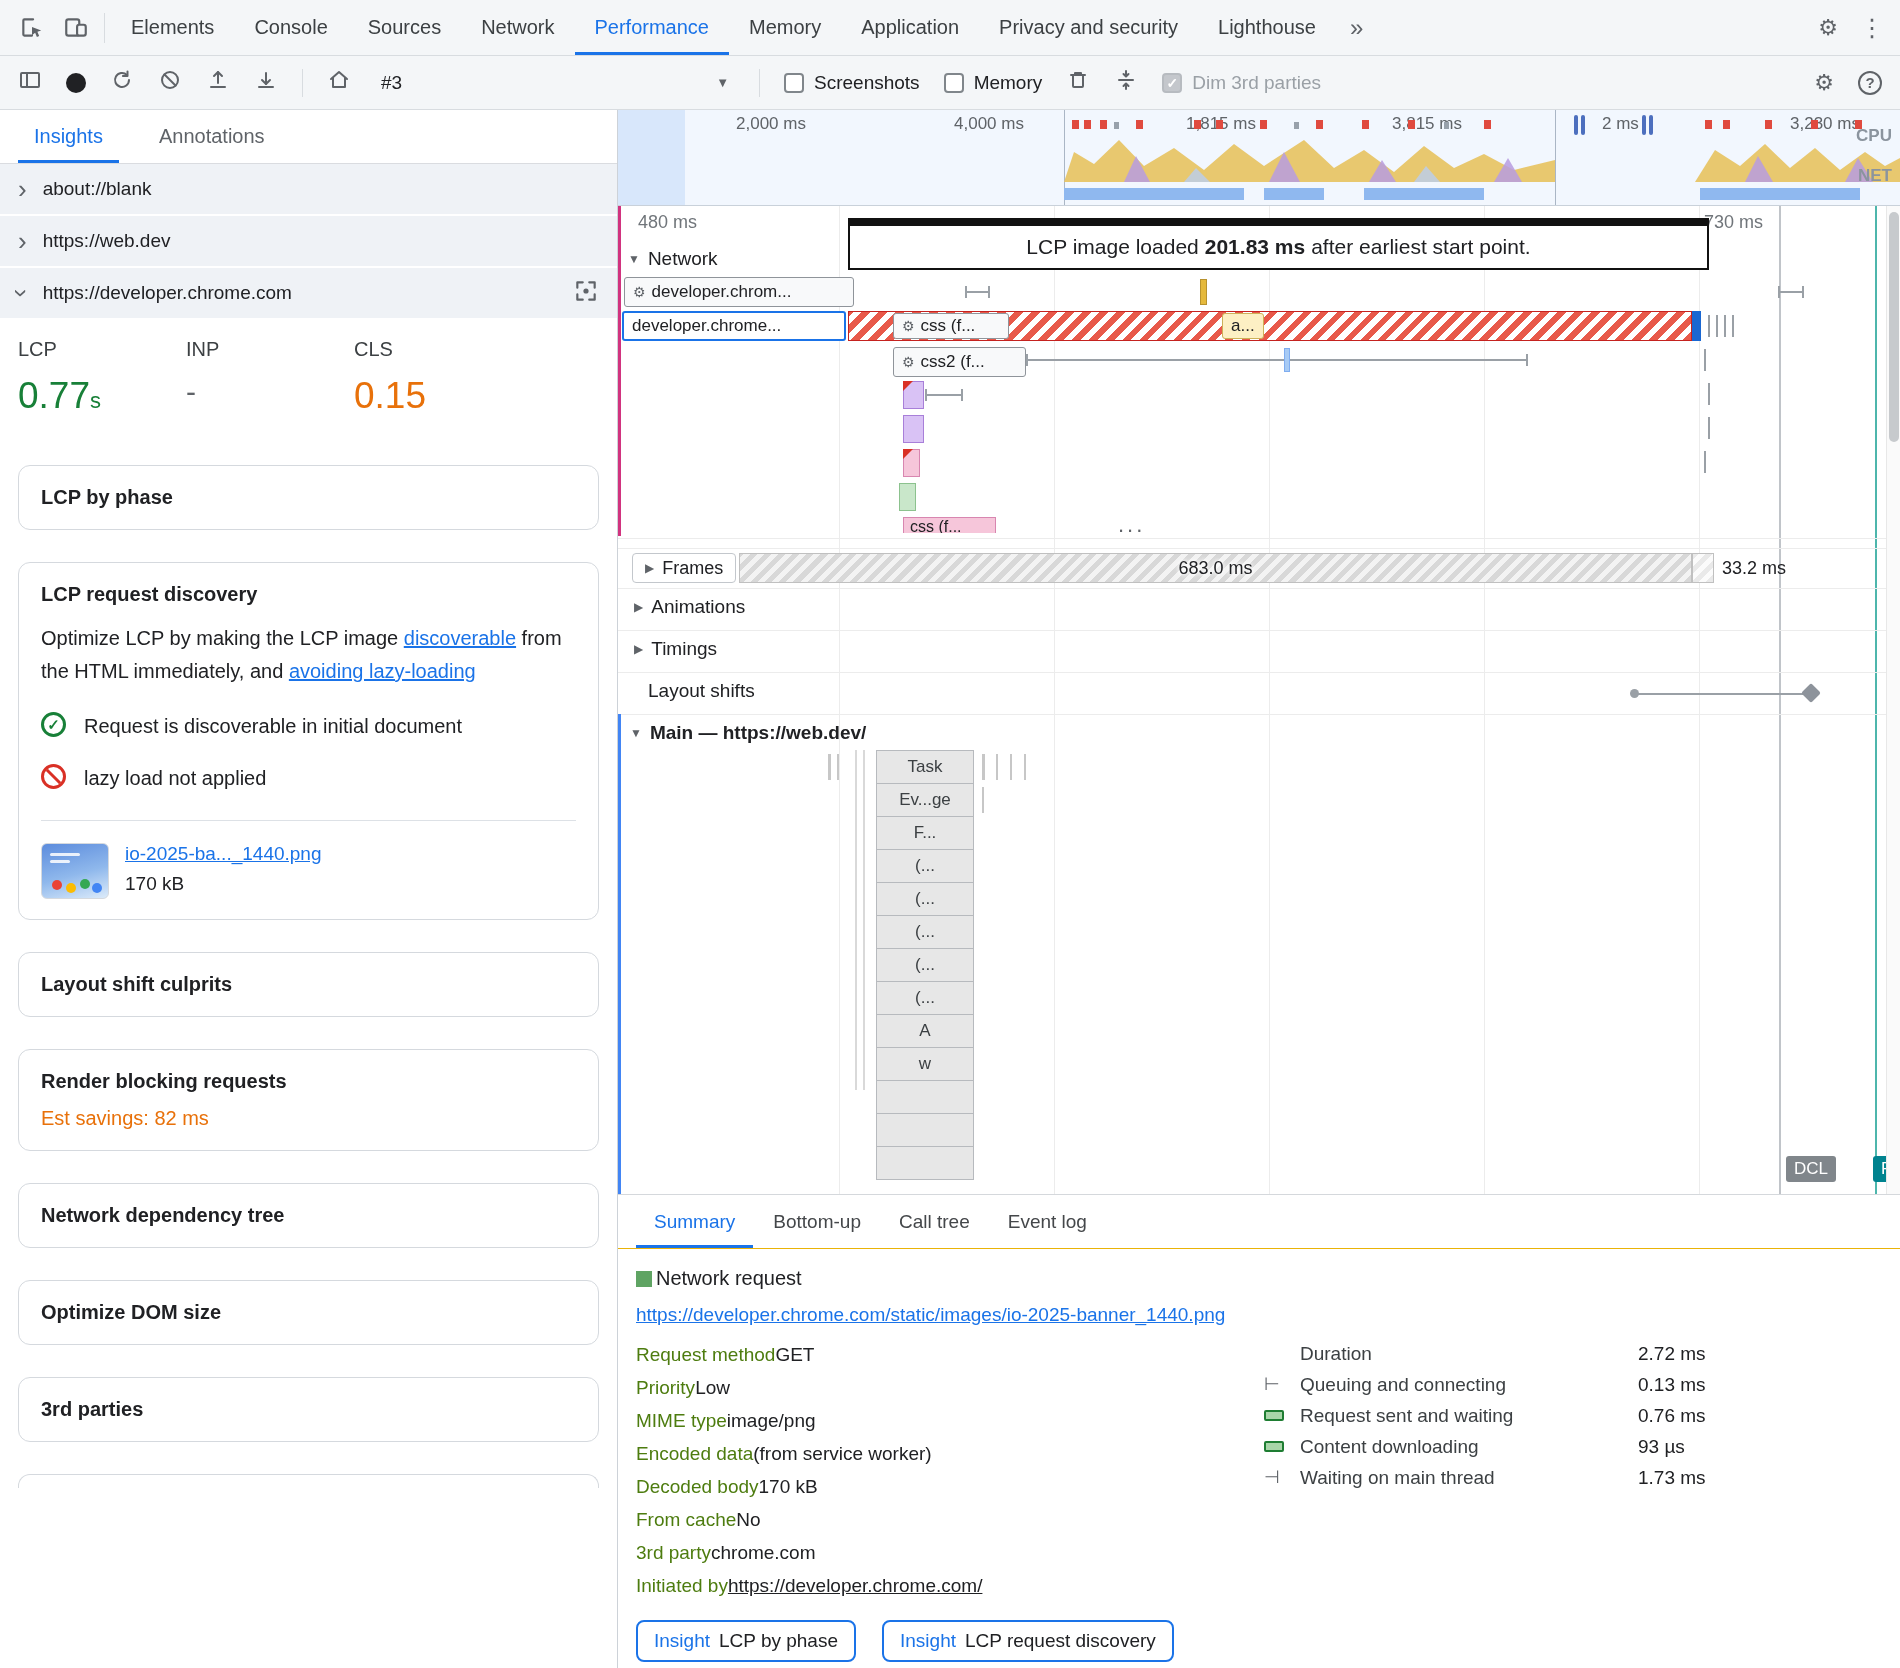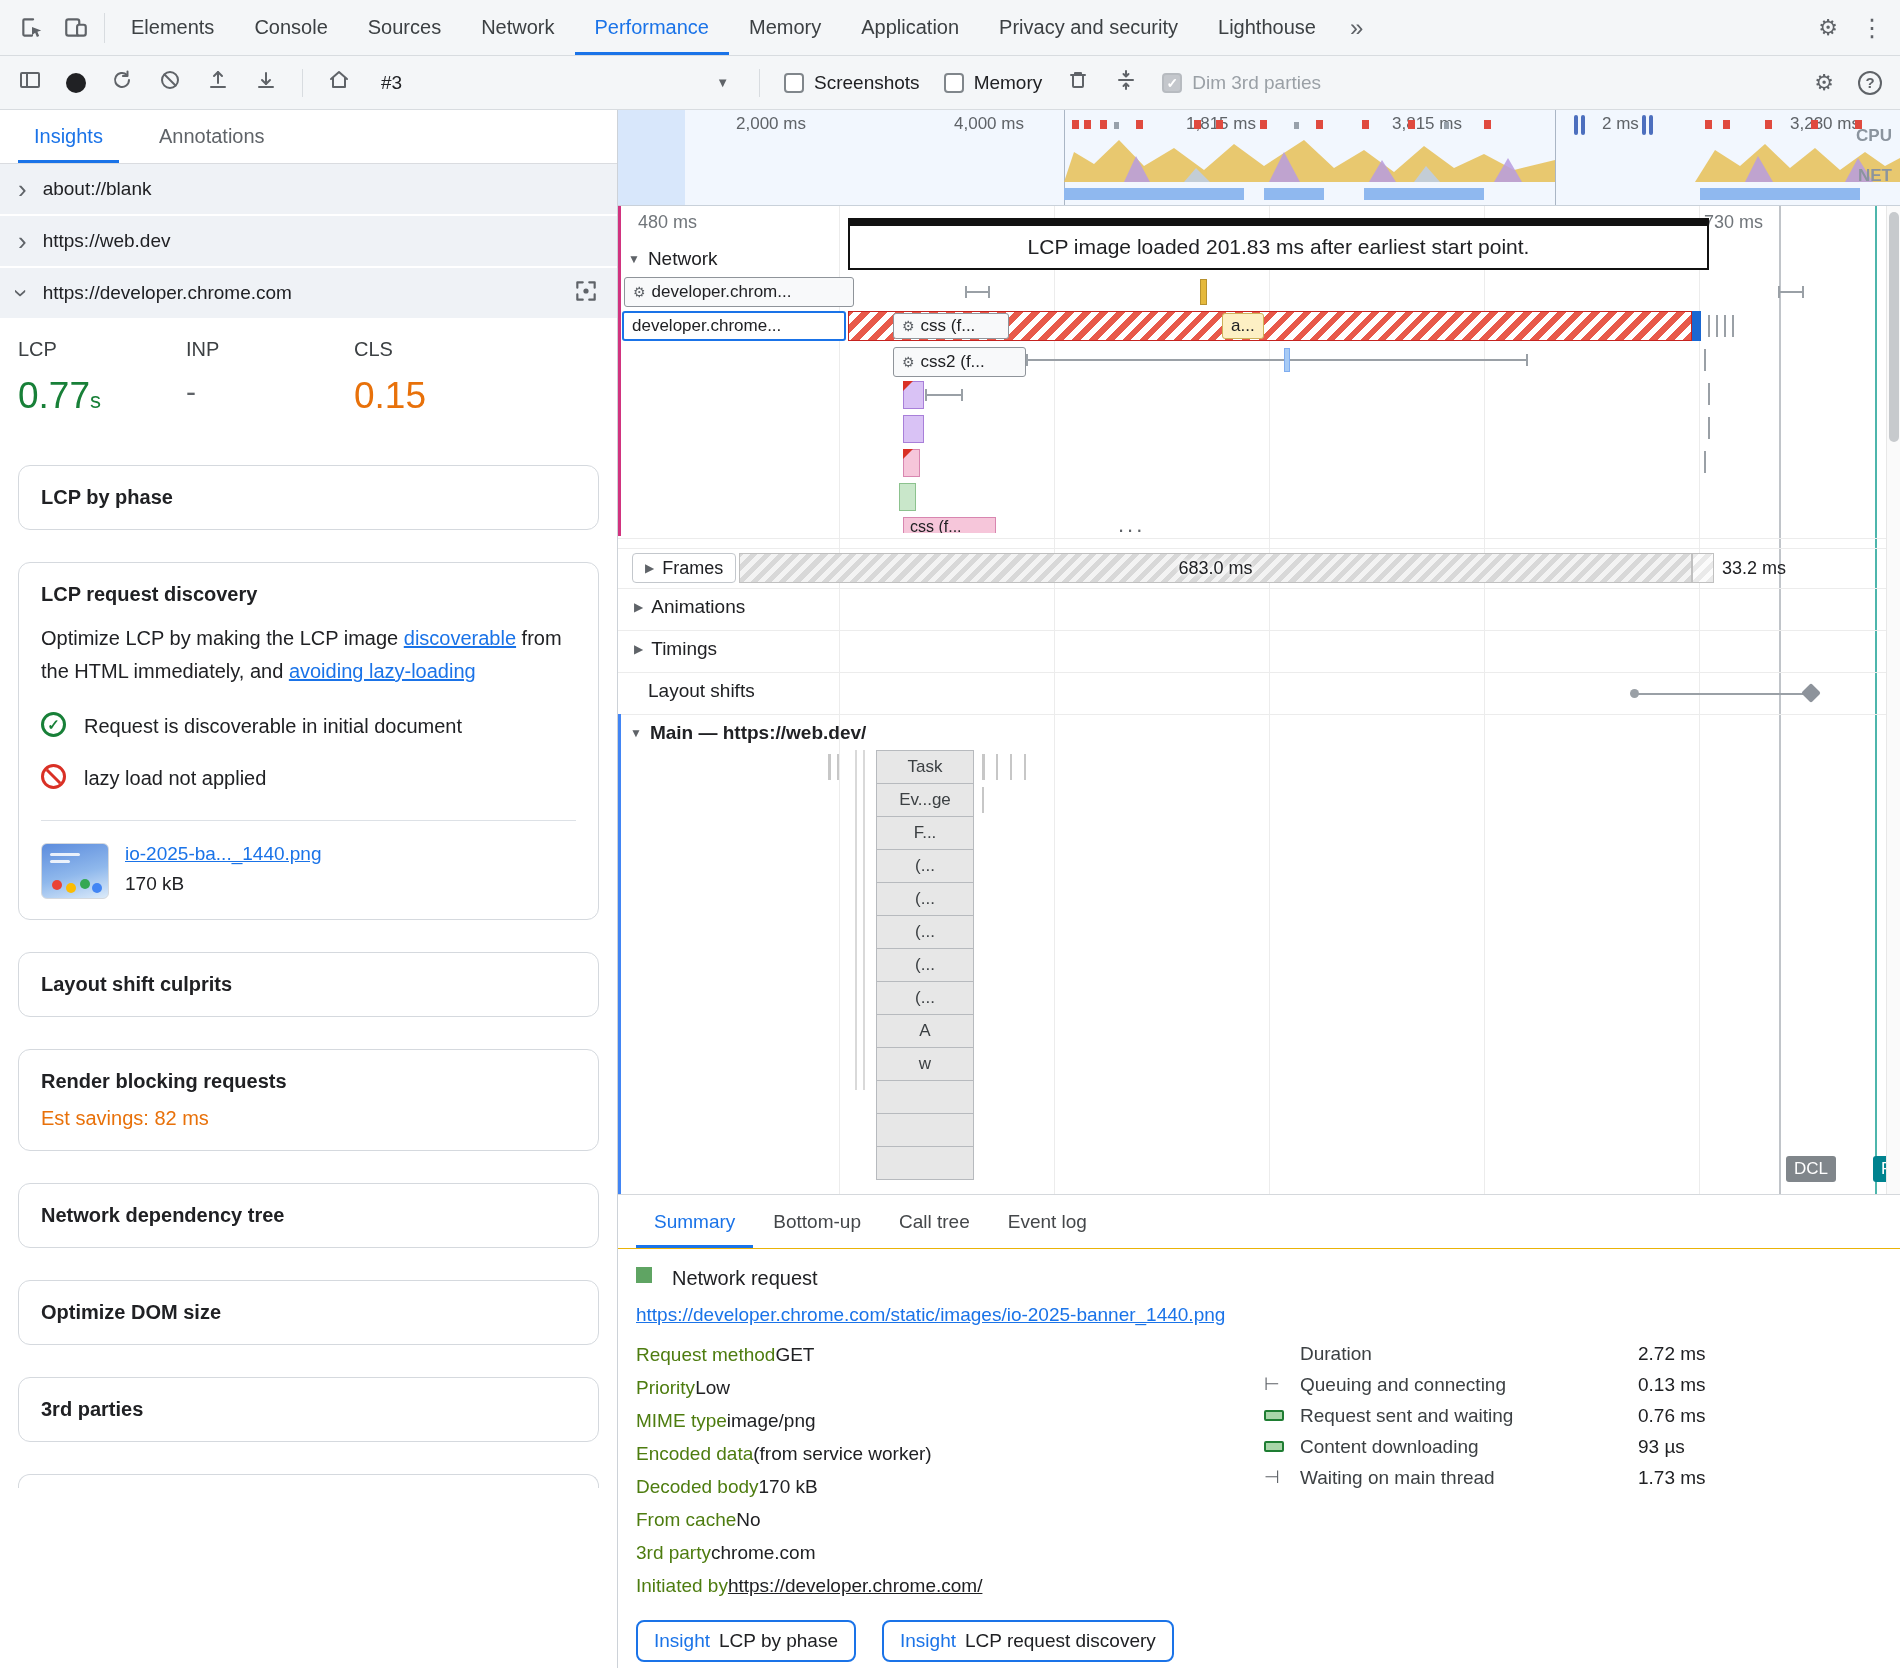--- a/index.html
+++ b/index.html
@@ -75,21 +75,21 @@
   
   .flame{height:988px;position:relative;overflow:hidden;background:#fff;flex:none}
   .gline{position:absolute;top:0;width:1px;height:988px;background:#ececec}
   .rlabel{position:absolute;top:6px;font-size:18px;color:#70757a}
   .nbox{position:absolute;background:#f8f9fa;border:1px solid #8f949a;border-radius:3px;display:flex;align-items:center;gap:6px;padding:0 8px;font-size:17px;overflow:hidden;white-space:nowrap;z-index:2}
   .nbox .g{font-size:14px;color:#5f6368;flex:none}
   .nbox .lbl{overflow:hidden;text-overflow:ellipsis}
   .nbox.sel{border:2px solid #1a73e8;background:#fff}
   .redbar{position:absolute;border:1px solid #c5221f;background:repeating-linear-gradient(315deg,#e8594a 0,#e8594a 6px,#fff 6px,#fff 12px);z-index:1}
   .banner{position:absolute;background:#fff;border:2px solid #111;border-top:8px solid #111;display:flex;align-items:center;justify-content:center;font-size:21px;z-index:3;white-space:nowrap}
-  .banner .b{font-weight:400;margin:0 6px}
+  .banner .b{font-weight:700;margin:0 6px}
   .trackhdr{position:absolute;display:flex;align-items:center;gap:8px;font-size:19px;z-index:2}
   .tri{font-size:12px;color:#5f6368}
   .vt{position:absolute;background:#9aa0a6;z-index:1}
   .whisk{position:absolute;height:2px;background:#9aa0a6;z-index:1}
   .whisk::before,.whisk::after{content:"";position:absolute;top:-5px;width:2px;height:12px;background:#9aa0a6}
   .whisk::before{left:0}.whisk::after{right:0}
   .smbox{position:absolute;z-index:2}
   .corner::before{content:"";position:absolute;left:-1px;top:-1px;border:5px solid transparent;border-top-color:#d93025;border-left-color:#d93025}
   .hline{position:absolute;height:1px;background:#ececec;left:0;width:1268px}
   .chip{position:absolute;display:flex;align-items:center;gap:8px;background:#fff;border:1px solid #c3c7cc;border-radius:4px;padding:0 12px;height:30px;font-size:18px;z-index:3}
@@ -102,21 +102,21 @@
   .scrolltrack{position:absolute;left:1268px;top:0;width:14px;height:988px;background:#fafafa;border-left:1px solid #e8e8e8;z-index:5}
   .scrollthumb{position:absolute;left:2px;top:6px;width:10px;height:230px;background:#c7cacd;border-radius:5px}
   .accent{position:absolute;left:0;width:3px;z-index:2}
 
   
   .bottom{flex:1;display:flex;flex-direction:column;min-height:0;border-top:1px solid #d5d8dc;background:#fff}
   .btabs{height:54px;display:flex;align-items:stretch;gap:2px;padding-left:18px;border-bottom:1px solid #eab308;flex:none}
   .btab{display:flex;align-items:center;padding:0 18px;font-size:19px;color:#44474a}
   .btab.active{color:#1a73e8;box-shadow:inset 0 -3px 0 #1a73e8}
   .bcontent{padding:18px 24px 0 18px;flex:1;overflow:hidden}
-  .legend{display:flex;gap:20px;font-size:20px;margin-bottom:14px}
+  .legend{display:flex;align-items:center;gap:4px;font-size:20px;margin-bottom:14px}
   .lsq{width:16px;height:16px;background:#5fa463;flex:none}
   .urllink{display:inline-block;color:#1a73e8;text-decoration:underline;font-size:19px;margin-bottom:12px}
   .fieldgrid{display:flex}
   .fleft{width:628px}
   .frow{line-height:33px;font-size:19px;white-space:nowrap}
   .flab{color:#4d7c0f;}
   .fval{color:#202124}
   .fright{width:470px}
   .trow{display:flex;align-items:center;line-height:31px;font-size:19px}
   .ticon{width:36px;flex:none;display:flex;align-items:center;color:#5f6368;font-size:18px}

